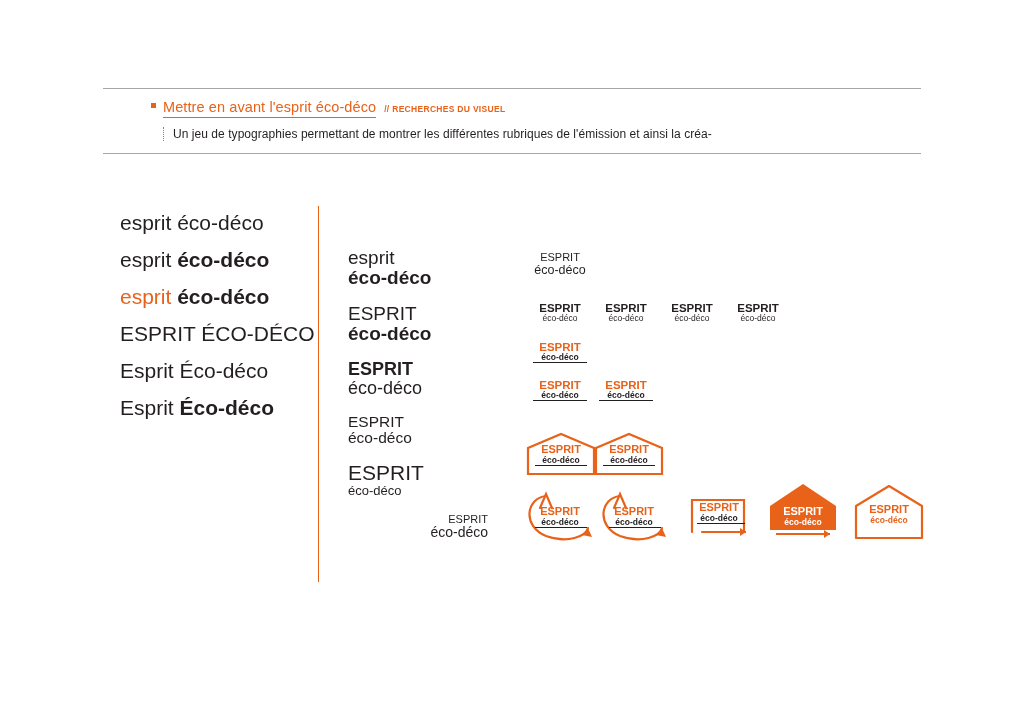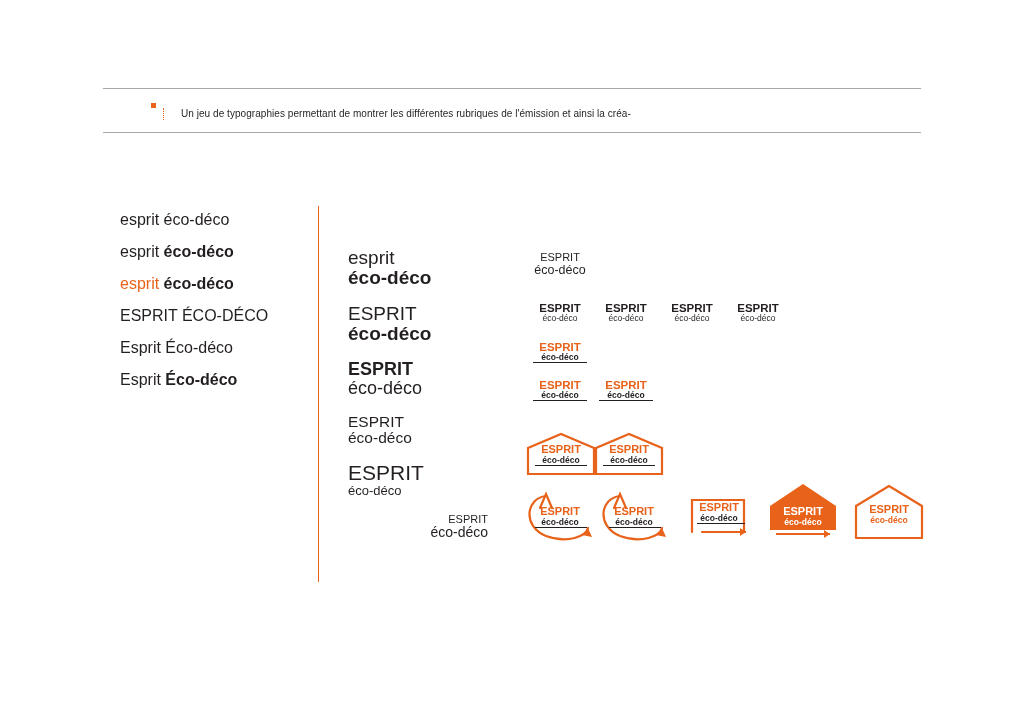--- a/index.html
+++ b/index.html
@@ -68,36 +68,35 @@
   }
   .dotline {
     position: absolute;
     left: 0;
     top: 2px;
     bottom: 2px;
     width: 1px;
     border-left: 1px dotted #e8621a;
   }
   .desc-line {
-    font-size: 10px;
+    font-size: 12px;
     color: #231f20;
     line-height: 1.55;
     letter-spacing: 0.05px;
-    margin-left: 8px;
   }
 
   
   #col-left {
     position: absolute;
     left: 120px;
     top: 212px;
     width: 190px;
   }
   .left-item {
-    font-size: 16px;
+    font-size: 21px;
     line-height: 1;
     margin-bottom: 16px;
     white-space: nowrap;
     color: #231f20;
   }
   .left-item .b { font-weight: bold; }
   .left-item.orange .o { color: #e8621a; }
 
   #divider {
     position: absolute;
@@ -182,20 +181,24 @@
 
   svg { display: block; overflow: visible; }
 </style>
 </head>
 <body>
 
 <div id="header">
   <div class="rule"></div>
   <div class="header-inner">
     <span class="bullet"></span>
+    <div class="header-title-row">
+      <span id="header-title">Mettre en avant l'esprit éco-déco</span>
+      <span id="header-subtitle">// RECHERCHES DU VISUEL</span>
+    </div>
     <div class="desc-wrap">
       <div class="dotline"></div>
       <div class="desc-line">Un jeu de typographies permettant de montrer les différentes rubriques de l'émission et ainsi la créa-</div>
     </div>
   </div>
   <div class="rule"></div>
 </div>
 
 <div id="col-left">
   <div class="left-item"><span>esprit</span><span> éco-déco</span></div>

